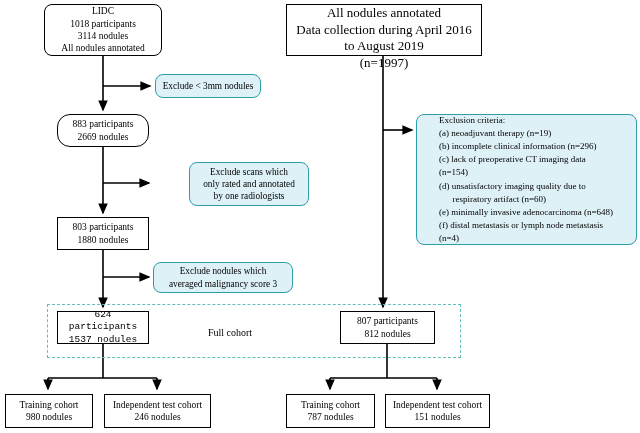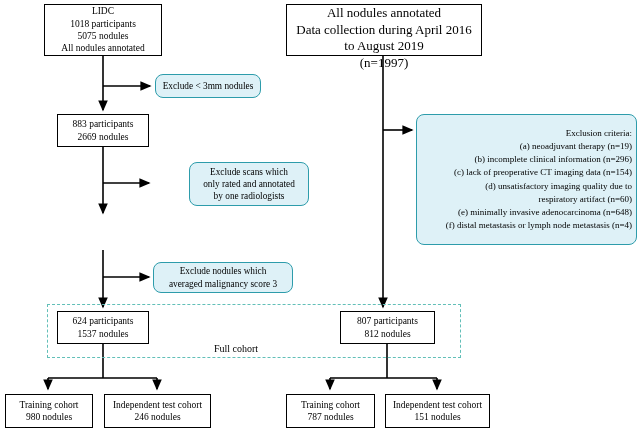--- a/index.html
+++ b/index.html
@@ -12,22 +12,22 @@
     display:flex; flex-direction:column; justify-content:center; align-items:center;
     text-align:center; font-size:9.5px; line-height:1.3; padding:2px 3px;
   }
   .box.small-font { font-size:13px; }
   .note {
     position:absolute; z-index:2; background:#def1f7; border:1.4px solid #2d9cab;
     border-radius:8px; display:flex; flex-direction:column; justify-content:center;
     align-items:center; text-align:center; font-size:9.3px; line-height:1.3; padding:2px 4px;
   }
   .note.note-left {
-    align-items:flex-end; text-align:left; white-space:pre-wrap;
-    font-size:9px; line-height:1.45; padding:4px 4px;
+    align-items:flex-start; text-align:left; white-space:pre-wrap;
+    font-size:9px; line-height:1.45; padding:4px 22px;
   }
   .dashed-rect { position:absolute; z-index:1; border:1.5px dashed #62bfb8; }
   .float-label { position:absolute; z-index:2; font-size:10px; text-align:center; }
 </style>
 </head>
 <body>
 
 <div class="canvas">
 
   <svg class="arrows" width="640" height="433" viewBox="0 0 640 433">
@@ -52,51 +52,55 @@
       <path d="M383,56 V307" marker-end="url(#ah)"></path>
       <path d="M383,130 H412" marker-end="url(#ah)"></path>
 
       <path d="M387,344 V378 M330,378 H437"></path>
       <path d="M330,378 V389" marker-end="url(#ah)"></path>
       <path d="M437,378 V389" marker-end="url(#ah)"></path>
     </g>
   </svg>
 
   <div class="dashed-rect" style="left:47px; top:304px; width:414px; height:54px;"></div>
-  <div class="float-label" style="left:196px; top:327px; width:80px;margin-top:16px;">Full cohort</div>
+  <div class="float-label" style="left:190px; top:327px; width:80px;">Full cohort</div>
 
-  <div class="box" style="left:44px; top:4px; width:118px; height:52px;">
+  <div class="box" style="left:44px; top:4px; width:118px; height:52px;border-radius:8px;">
       <div>LIDC</div>
       <div>1018 participants</div>
-      <div>5075 nodules</div>
+      <div>3114 nodules</div>
       <div>All nodules annotated</div>
     </div>
 
   <div class="note" style="left:155px; top:74px; width:106px; height:24px;">
       <div>Exclude &lt; 3mm nodules</div>
     </div>
 
-  <div class="box" style="left:57px; top:114px; width:92px; height:33px;">
+  <div class="box" style="left:57px; top:114px; width:92px; height:33px;border-radius:13px;">
       <div>883 participants</div>
       <div>2669 nodules</div>
     </div>
 
   <div class="note" style="left:153px; top:162px; width:120px; height:44px;margin-left:36px;">
       <div>Exclude scans which</div>
       <div>only rated and annotated</div>
       <div>by one radiologists</div>
     </div>
 
+  <div class="box" style="left:57px; top:217px; width:92px; height:33px;">
+      <div>803 participants</div>
+      <div>1880 nodules</div>
+    </div>
 
   <div class="note" style="left:153px; top:262px; width:140px; height:31px;">
       <div>Exclude nodules which</div>
       <div>averaged malignancy score 3</div>
     </div>
 
-  <div class="box" style="left:57px; top:311px; width:92px; height:33px;">
+  <div class="box" style="left:57px; top:311px; width:92px; height:33px;font-family:Liberation Mono, monospace;">
       <div>624 participants</div>
       <div>1537 nodules</div>
     </div>
 
   <div class="box" style="left:5px; top:394px; width:88px; height:34px;">
       <div>Training cohort</div>
       <div>980 nodules</div>
     </div>
 
   <div class="box" style="left:104px; top:394px; width:107px; height:34px;">

